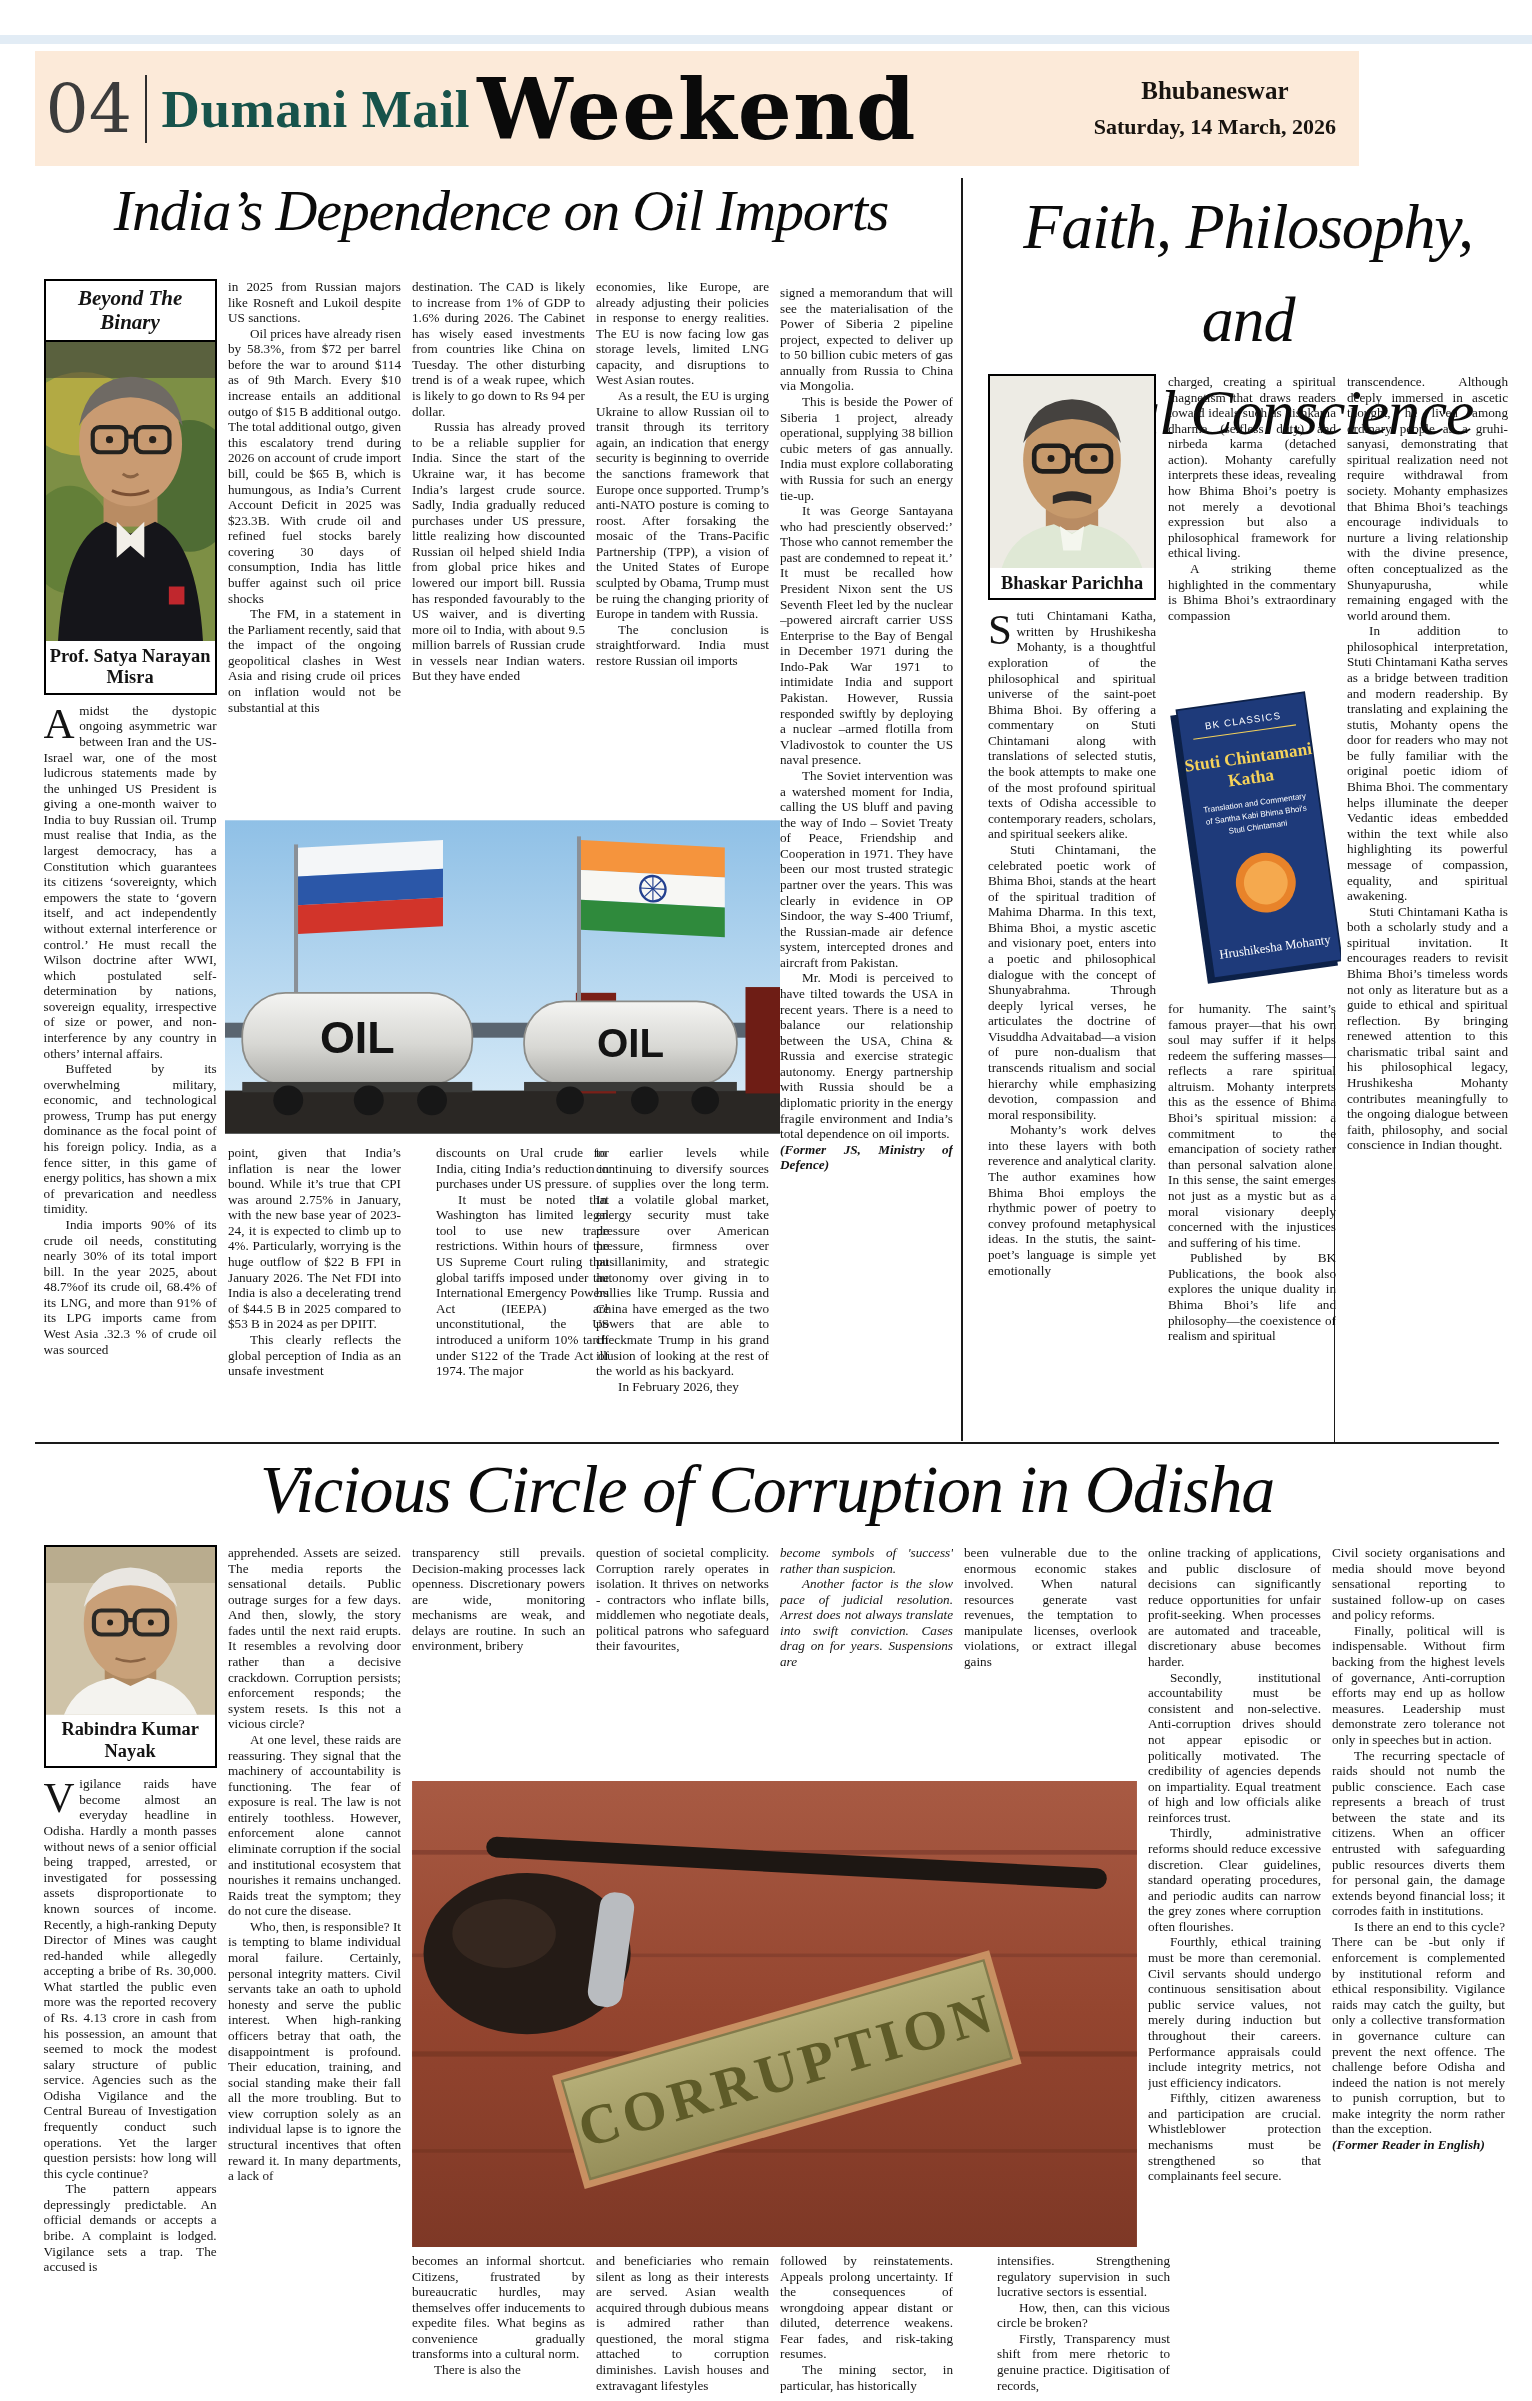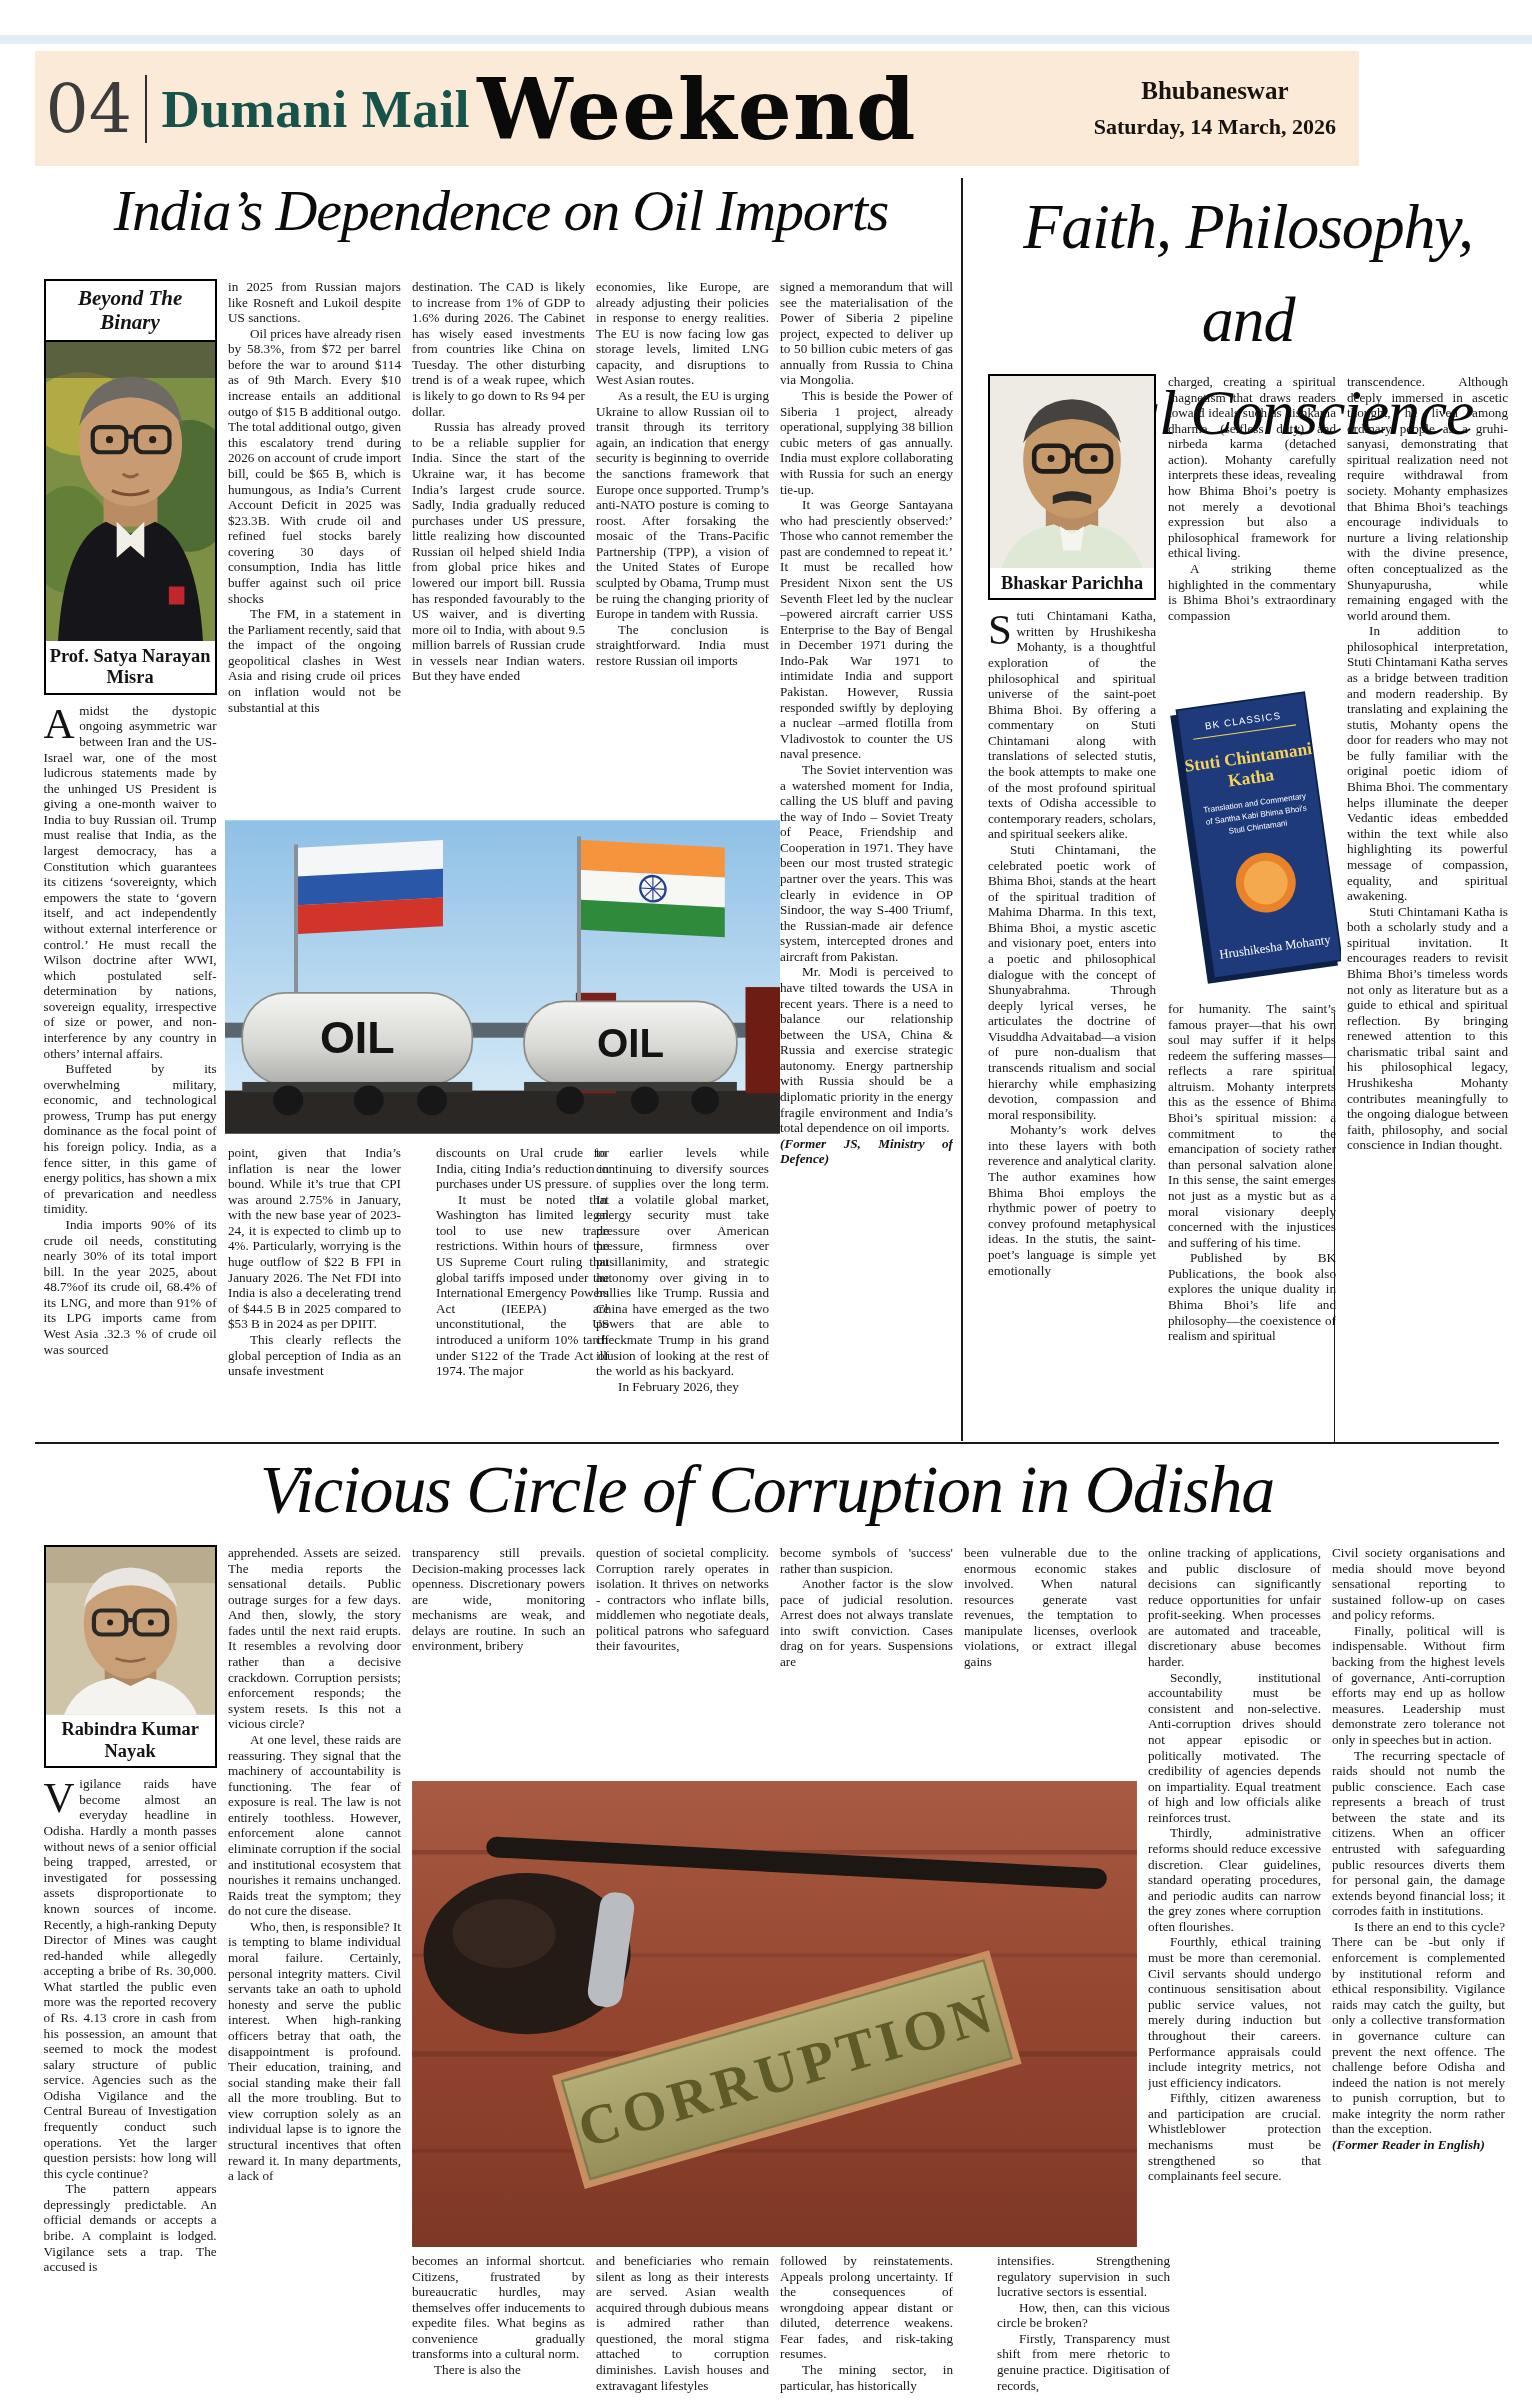--- a/index.html
+++ b/index.html
@@ -33,42 +33,42 @@
   .photo-caption{text-align:center;font-weight:bold;font-size:18.4px;line-height:1.15;padding:4.6px 2.3px;}
   .vdiv,.vdiv2{position:absolute;background:#1a1a1a;}
   .hdiv{position:absolute;left:35px;width:1464px;height:1.7px;background:#1a1a1a;top:1442px;}
   
   .art1{position:absolute;left:35px;top:173px;width:932px;height:1269px;}
   .art1 .headline{left:0;top:3.5px;width:932px;font-size:58px;letter-spacing:-1.2px;}
   .a1c1{left:8.6px;top:106px;height:1163px;}
   .a1c2t{left:193px;top:106px;height:538px;}
   .a1c3t{left:377px;top:106px;height:549px;}
   .a1c4t{left:561px;top:106px;height:538px;}
-  .a1c5{left:745px;top:106px;height:1163px;}
+  .a1c5{left:745px;top:112px;height:1163px;}
   .a1c2b{left:193px;top:972px;height:297px;}
   .a1c3b{left:377px;top:972px;height:297px;margin-left:24px;}
   .a1c4b{left:561px;top:972px;height:297px;}
   .oil-img{position:absolute;left:190px;top:647px;width:555px;height:314px;}
   .a1-text-start{margin-top:8px;}
   
   .art2{position:absolute;left:978px;top:173px;width:520px;height:1269px;margin-left:10px;}
   .art2 .headline{left:0;top:8px;width:520px;font-size:64px;line-height:1.45;letter-spacing:-1.2px;}
   .a2c1{left:0;top:201px;width:168px;height:1068px;}
   .a2c2t{left:180px;top:201px;width:168px;height:311px;}
   .a2c2b{left:180px;top:828px;width:168px;height:441px;}
   .book-img{position:absolute;left:180px;top:515px;width:173px;height:311px;}
   .a2c3{left:359px;top:201px;width:161px;height:1068px;}
   
   .art3{position:absolute;left:35px;top:1450px;width:1464px;height:952px;}
   .art3 .headline{left:0;top:0;width:1464px;font-size:68px;letter-spacing:-1.2px;}
   .a3c1{left:8.6px;top:95px;height:857px;}
   .a3c2{left:193px;top:95px;height:857px;}
   .a3c3t{left:377px;top:95px;height:235px;}
   .a3c4t{left:561px;top:95px;height:235px;}
-  .a3c5t{left:745px;top:95px;height:235px;}
+  .a3c5t{left:745px;top:95px;height:235px;font-style:italic;}
   .a3c6t{left:929px;top:95px;height:235px;}
   .a3c3b{left:377px;top:803px;height:149px;}
   .a3c4b{left:561px;top:803px;height:149px;}
   .a3c5b{left:745px;top:803px;height:149px;}
   .a3c6b{left:962px;top:803px;height:149px;}
   .a3c7{left:1113px;top:95px;height:857px;}
   .a3c8{left:1297px;top:95px;height:857px;}
   .gavel-img{position:absolute;left:377px;top:331px;width:725px;height:466px;}
   .photo-frame{width:100%;display:block;}
 </style>

